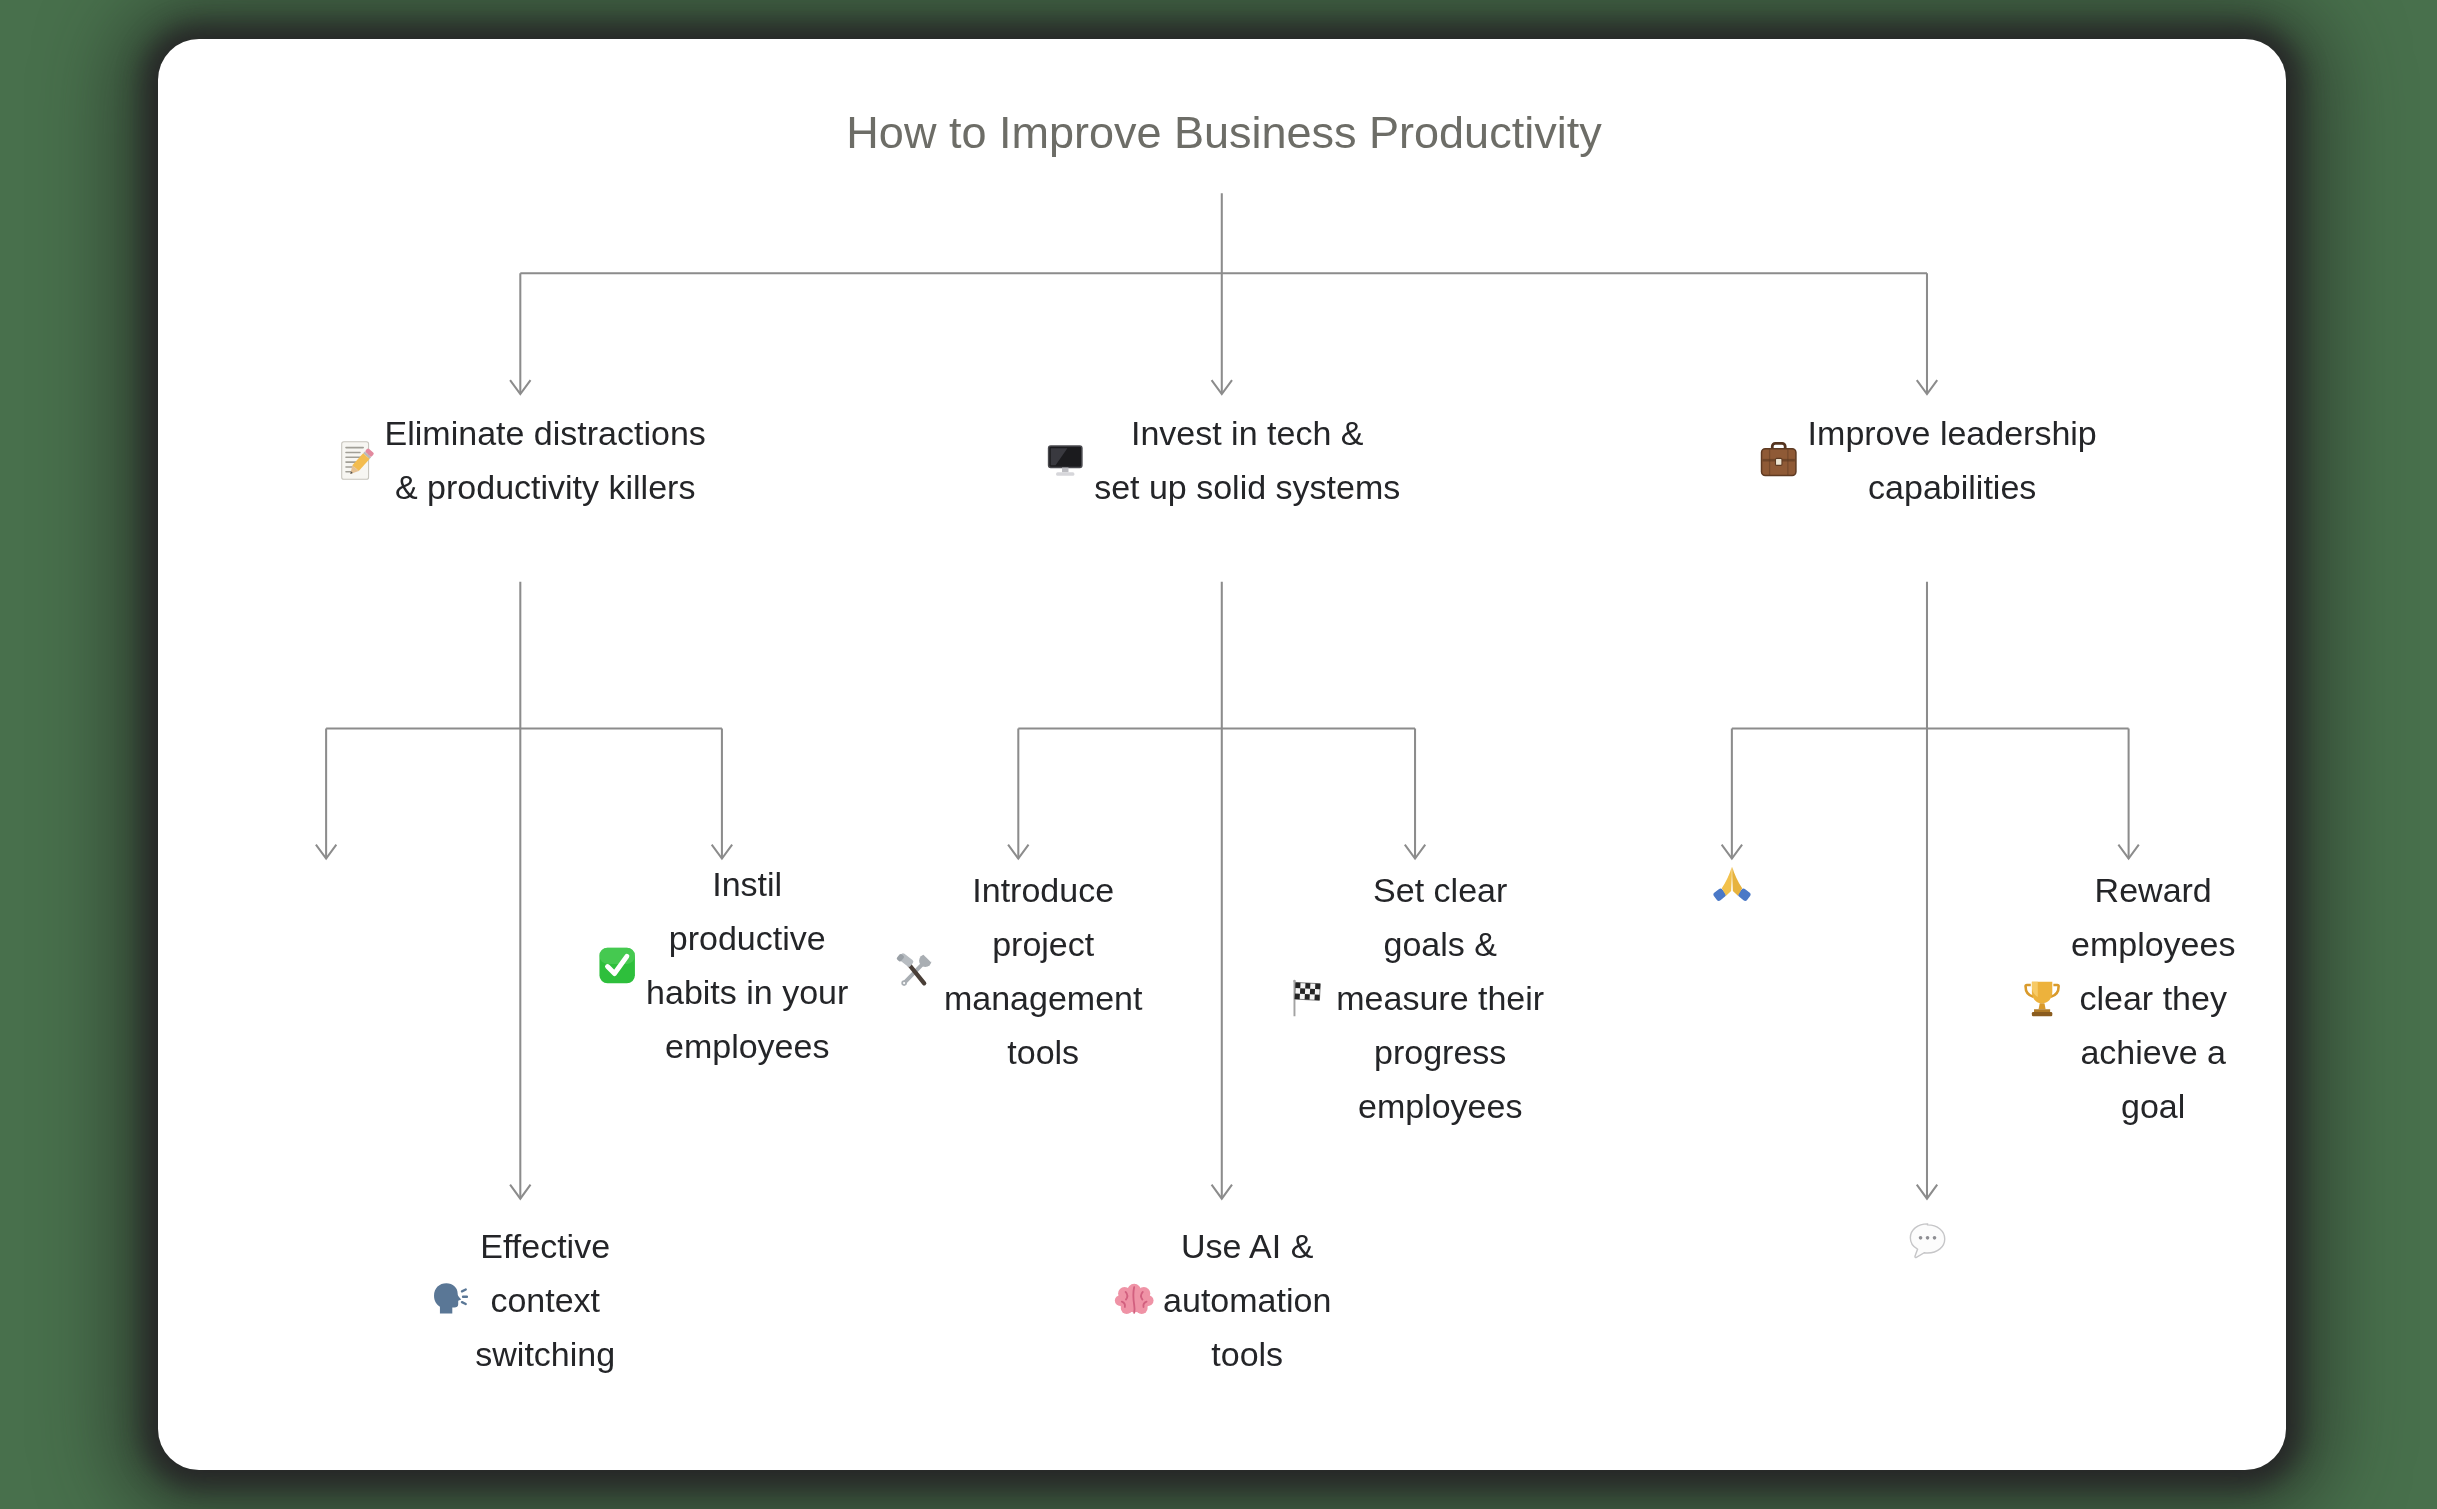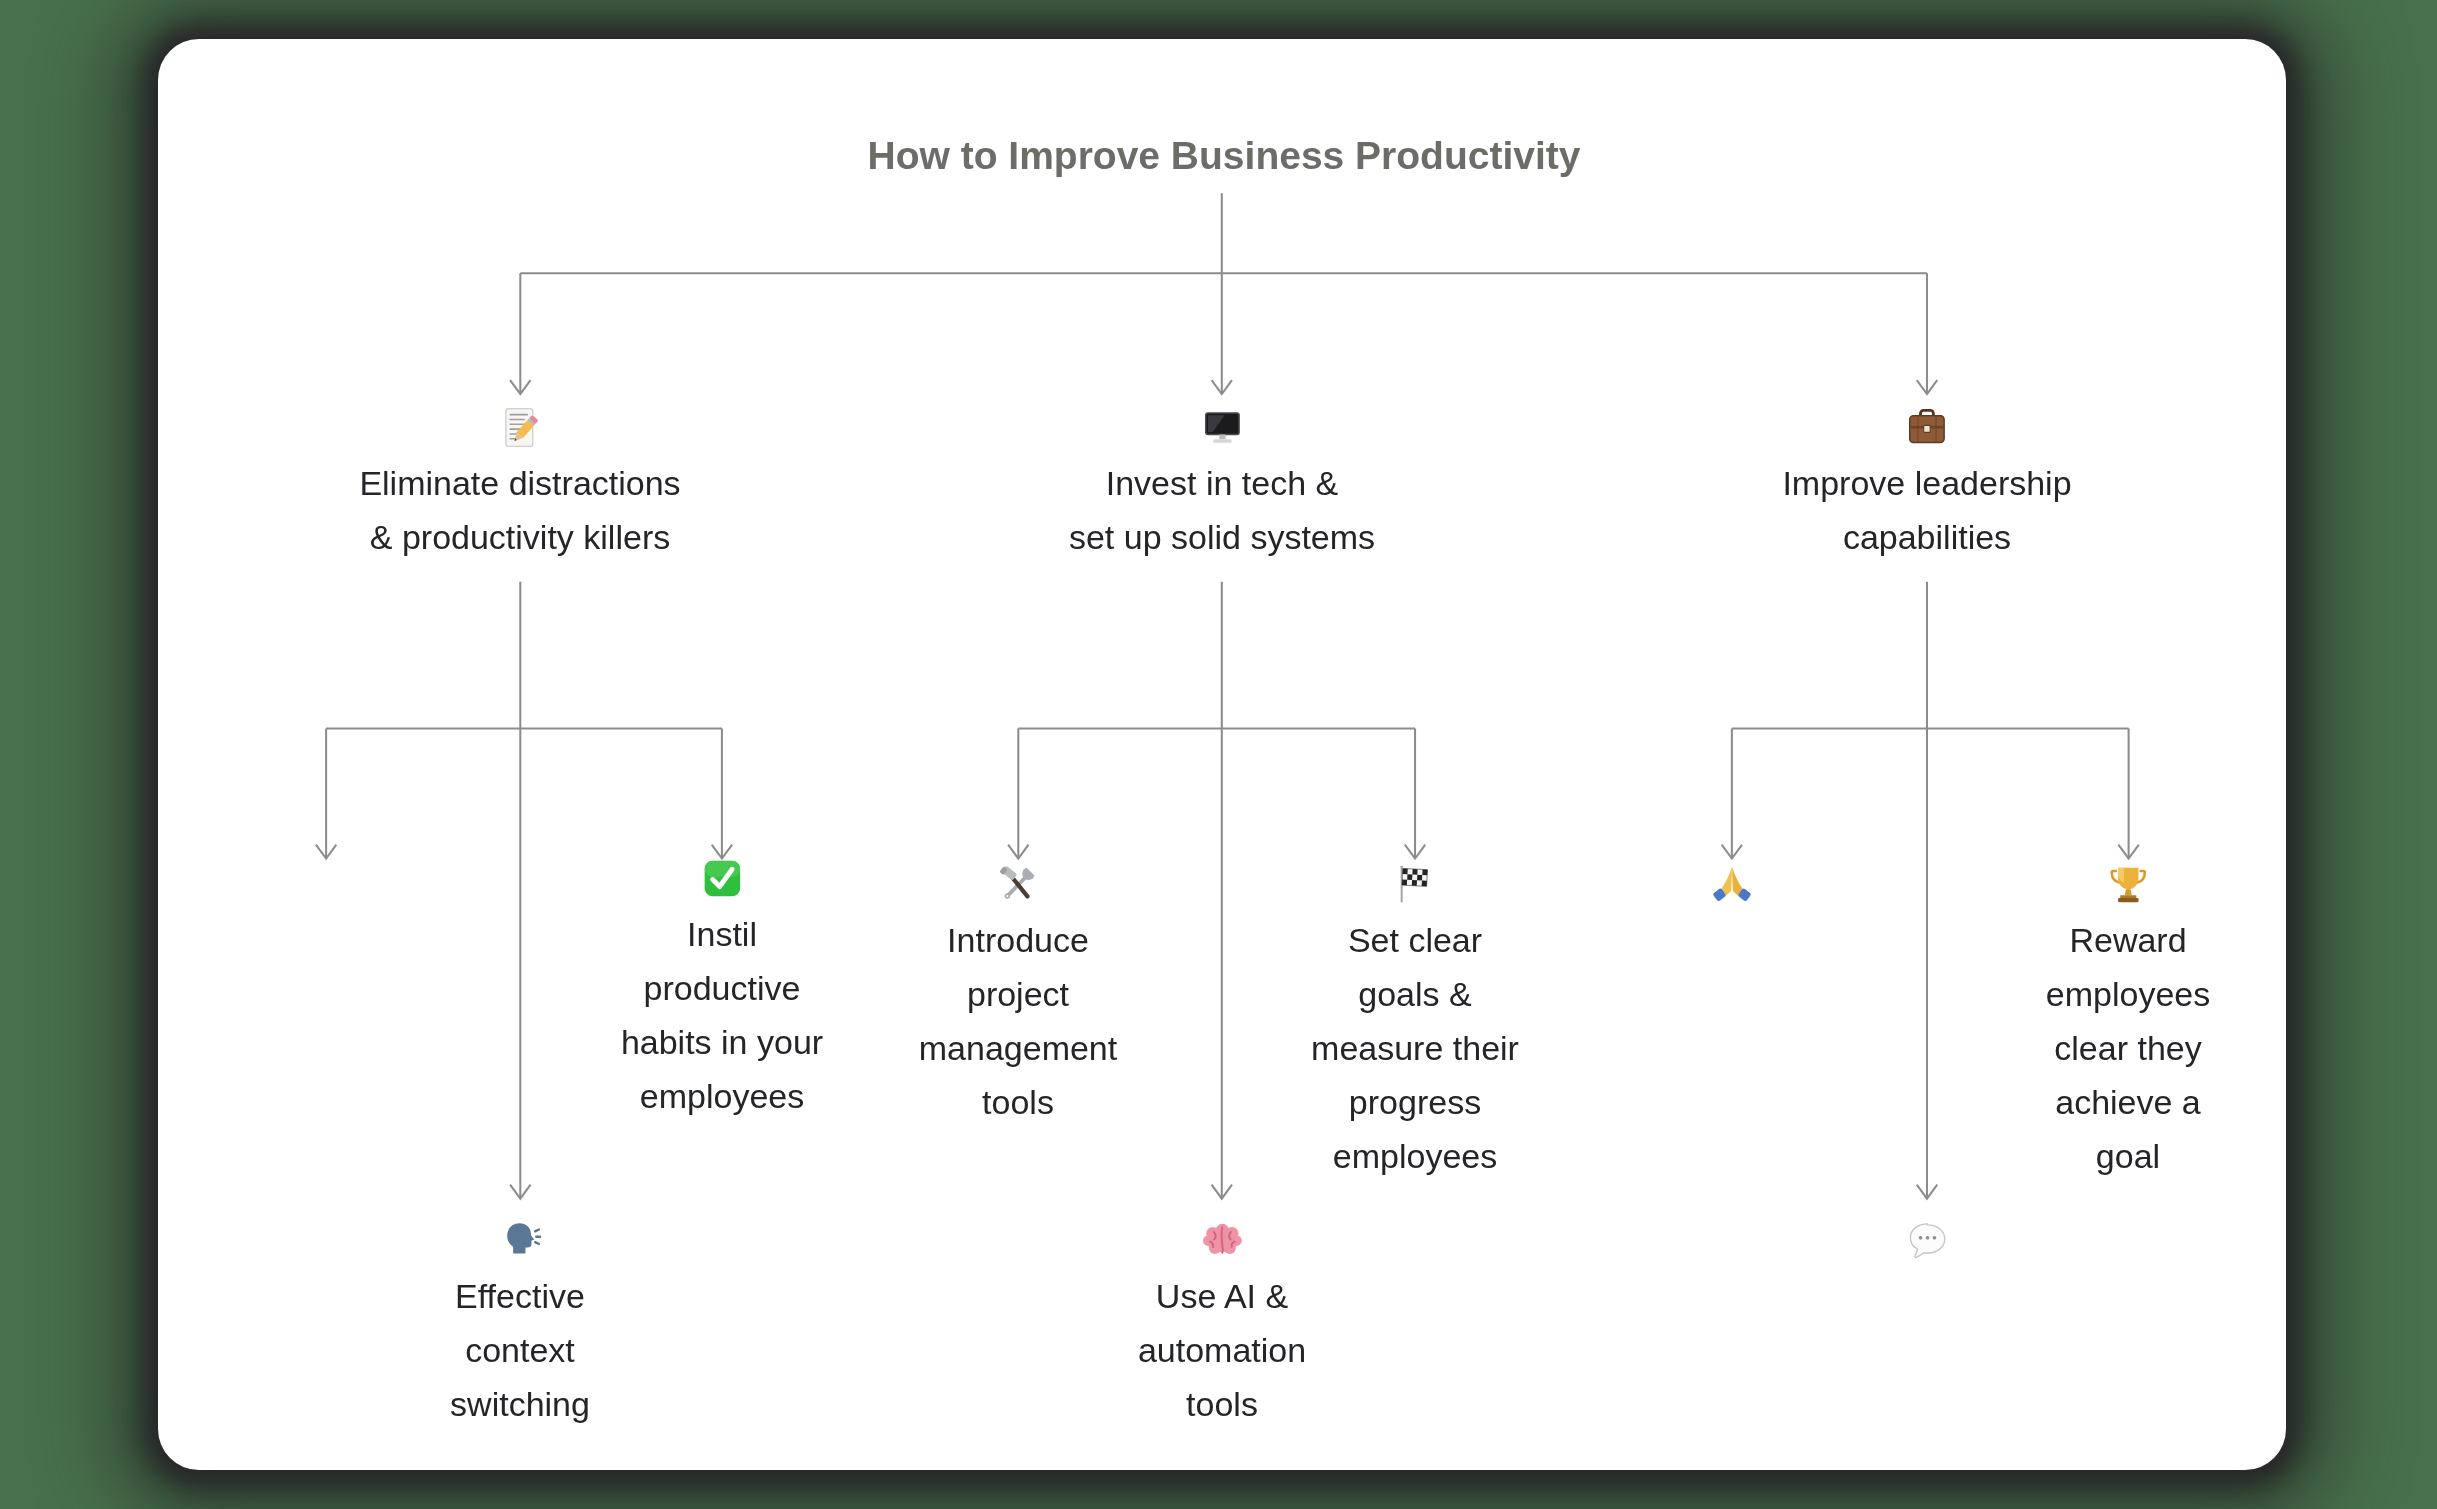--- a/index.html
+++ b/index.html
@@ -27,34 +27,34 @@
     pointer-events:none;
   }
   .connectors path{
     stroke:var(--line,#8c8c8c);
     stroke-width:2.2;
     fill:none;
   }
   .node{
     position:absolute;
     transform:translateX(-50%);
-    display:flex;flex-direction:column;align-items:center;
+    display:flex;flex-direction:row;align-items:center;
     gap:7.4px;
     color:var(--text,#242528);
   }
   .node .icon{width:43px;height:43px;display:block;}
   .lines{display:flex;flex-direction:column;align-items:center;}
   .lines .line{
     font-size:34px;line-height:54px;
     white-space:nowrap;text-align:center;
   }
   .page-title{
-    position:absolute;left:1224px;top:130px;
+    position:absolute;left:1224px;top:107px;
     transform:translateX(-50%);
-    font-size:39px;line-height:52px;font-weight:bold;
+    font-size:45px;line-height:52px;font-weight:normal;
     color:var(--title,#6d6d67);
     white-space:nowrap;
   }
   .defs-hidden{position:absolute;width:0;height:0;overflow:hidden;}
 </style>
 </head>
 <body>
 
 <svg class="defs-hidden" aria-hidden="true">
   <defs>

